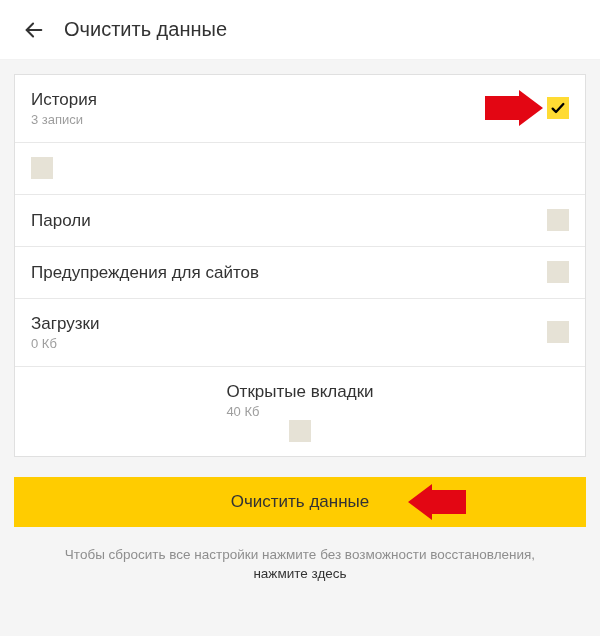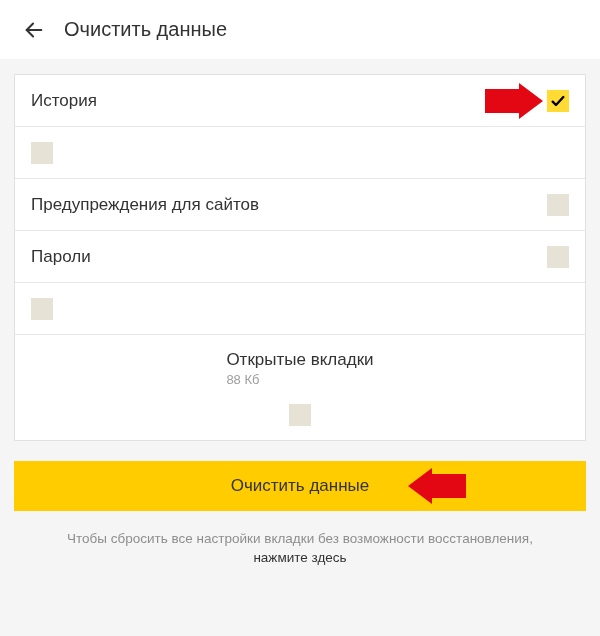--- a/index.html
+++ b/index.html
@@ -42,21 +42,20 @@
       background: #fff;
       border: 1px solid #e0e0e0;
     }
     .row {
       display: flex;
       align-items: center;
       padding: 14px 16px;
       border-bottom: 1px solid #e8e8e8;
       position: relative;
       min-height: 52px;
-      gap: 16px;
     }
     .row:last-child {
       border-bottom: none;
       flex-direction: column;
     }
     .row-text {
       flex: 1;
       display: flex;
       flex-direction: column;
       justify-content: center;
@@ -130,78 +129,83 @@
     </svg>
   </div>
   <div class="header-title">Очистить данные</div>
 </div>
 
 <div class="card">
 
   <div class="row">
     <div class="row-text">
       <span class="row-label">История</span>
+      <span class="row-sub">3 записи</span>
     </div>
     <svg class="arrow-annot" width="58" height="36" viewBox="0 0 58 36" style="right:42px; top:50%; transform:translateY(-50%);">
       <polygon points="0,6 34,6 34,0 58,18 34,36 34,30 0,30" fill="#E30613"></polygon>
     </svg>
     <div class="checkbox checked">
       <svg width="16" height="16" viewBox="0 0 24 24" fill="none" stroke="#000" stroke-width="3.5" stroke-linecap="round" stroke-linejoin="round">
         <polyline points="4 13 9 18 20 6"></polyline>
       </svg>
     </div>
   </div>
 
   <div class="row">
     <div class="checkbox">
       
     </div>
   </div>
 
 
   <div class="row">
     <div class="row-text">
+      <span class="row-label">Пароли</span>
+    </div>
+    <div class="checkbox">
+      
+    </div>
+  </div>
+
+  <div class="row">
+    <div class="row-text">
       <span class="row-label">Предупреждения для сайтов</span>
     </div>
     <div class="checkbox">
       
     </div>
   </div>
 
   <div class="row">
     <div class="row-text">
-      <span class="row-label">Пароли</span>
-    </div>
-    <div class="checkbox">
-      
-    </div>
-  </div>
-
-  <div class="row">
+      <span class="row-label">Загрузки</span>
+      <span class="row-sub">0 Кб</span>
+    </div>
     <div class="checkbox">
       
     </div>
   </div>
 
   <div class="row">
     <div class="row-text">
       <span class="row-label">Открытые вкладки</span>
-      <span class="row-sub">88 Кб</span>
+      <span class="row-sub">40 Кб</span>
     </div>
     <div class="checkbox">
       
     </div>
   </div>
 
 </div>
 
 <div class="clear-btn">
   <span>Очистить данные</span>
   <svg class="arrow-annot" width="58" height="36" viewBox="0 0 58 36" style="right:120px; top:50%; transform:translateY(-50%) scaleX(-1);">
     <polygon points="0,6 34,6 34,0 58,18 34,36 34,30 0,30" fill="#E30613"></polygon>
   </svg>
 </div>
 
 <div class="footer-note">
-  <span>Чтобы сбросить все настройки вкладки без возможности восстановления,</span>
+  <span>Чтобы сбросить все настройки нажмите без возможности восстановления,</span>
   <br>
   <span class="link">нажмите здесь</span>
 </div>
 
 </body></html>

